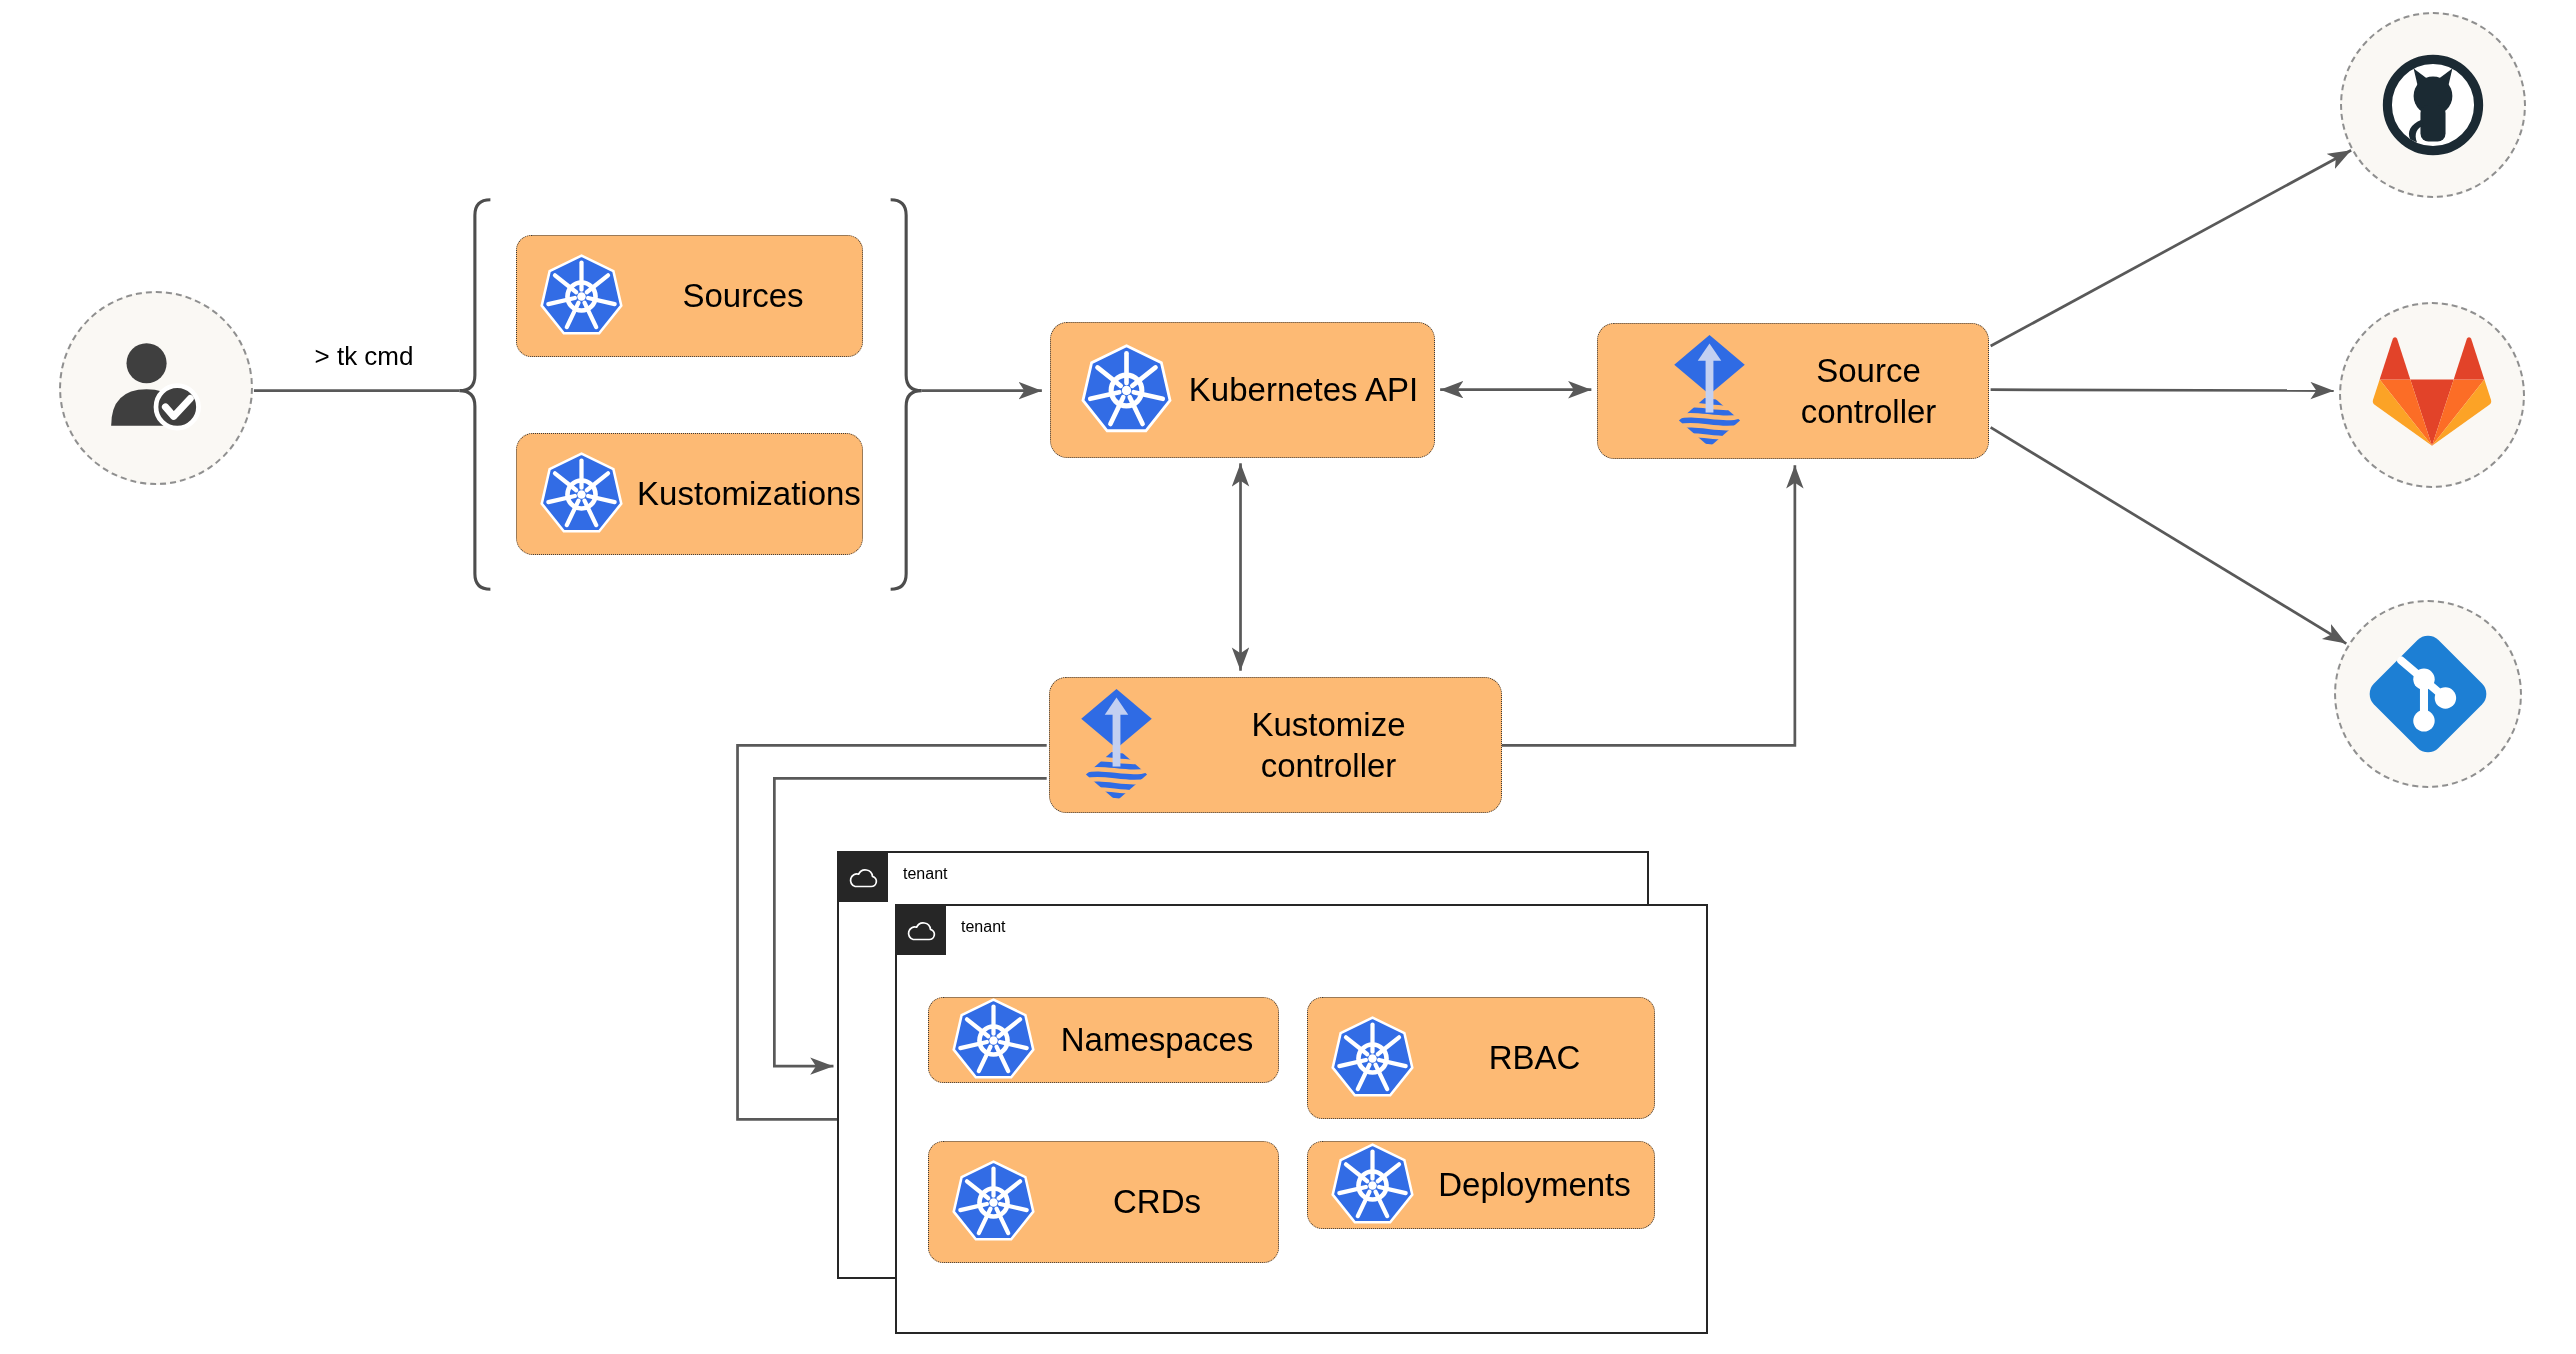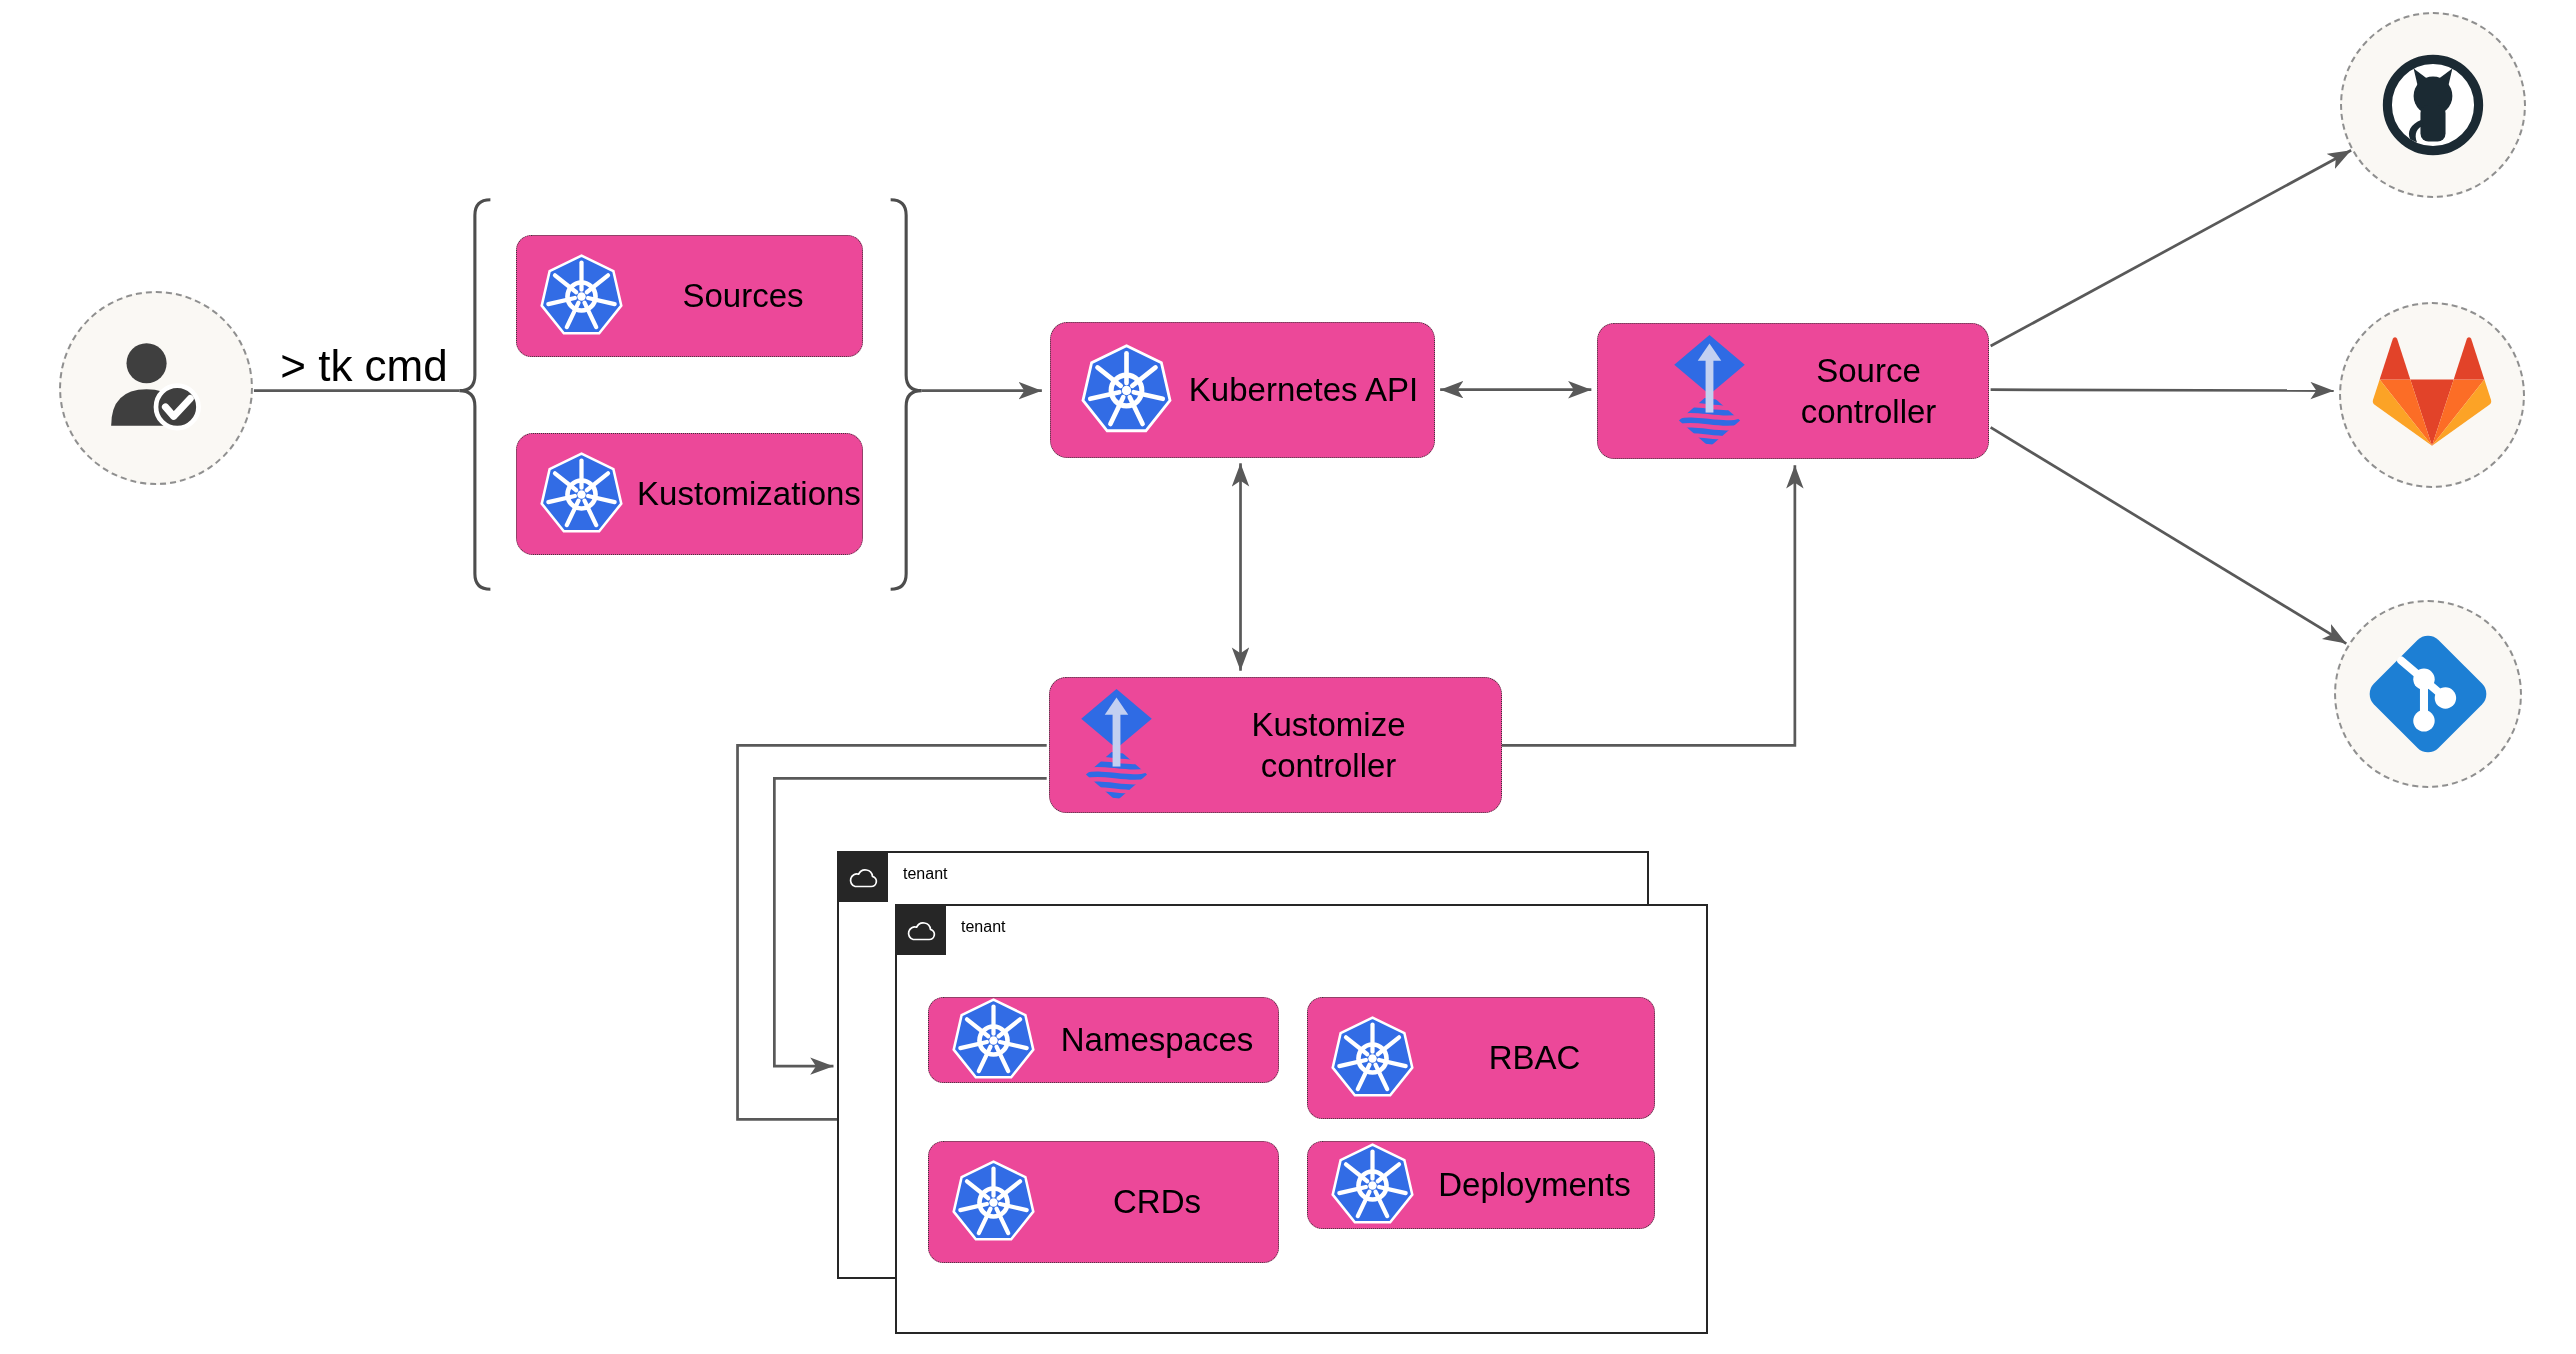--- a/index.html
+++ b/index.html
@@ -1,35 +1,35 @@
 <!DOCTYPE html>
 <html><head>
 <meta charset="utf-8">
 <style>
   html,body{margin:0;padding:0;background:#ffffff;}
   #canvas{position:relative;width:2576px;height:1355px;background:#ffffff;overflow:hidden;
           font-family:"Liberation Sans","DejaVu Sans",sans-serif;color:#000;}
   #wires{position:absolute;left:0;top:0;z-index:0;}
-  .node{position:absolute;z-index:3;background:#ec4899;border:1.9px dotted #3a3a3a;
+  .node{position:absolute;z-index:3;background:#fdba74;border:1.9px dotted #3a3a3a;
         border-radius:17.4px;display:flex;align-items:center;box-sizing:border-box;}
   .node .lbl{flex:1;text-align:center;font-size:33px;line-height:1.25;}
   .node .lbl.wrap{max-width:233px;margin:0 auto;}
   .node .lbl.nowrap{white-space:nowrap;}
   .icon{flex:0 0 auto;display:block;}
   .k8s-sm{width:85px;height:85px;margin-left:22px;}
   .k8s-md{width:93px;height:93px;margin-left:29px;}
   .flux{width:79px;height:114px;margin-left:27px;}
   .dcircle{position:absolute;border:2.9px dashed #8f8f8f;border-radius:50%;background:#faf8f4;
            display:flex;align-items:center;justify-content:center;box-sizing:border-box;}
   .tenant{position:absolute;background:#ffffff;border:2.9px solid #262626;box-sizing:border-box;}
   .tenant-badge{position:absolute;left:-1px;top:-1px;width:50px;height:50px;background:#262626;
                 display:flex;align-items:center;justify-content:center;}
   .tenant-badge svg{width:35px;height:25px;}
   .tenant-label{position:absolute;left:64px;top:11.6px;font-size:16px;}
-  .cli{position:absolute;left:262px;top:341px;width:204px;text-align:center;font-size:44px;z-index:3;}
+  .cli{position:absolute;left:262px;top:341px;width:204px;text-align:center;font-size:26px;z-index:3;}
   #tenant-back{z-index:1;}
   #tenant-front{z-index:2;}
 </style>
 </head>
 <body>
 
 <div id="canvas">
 
   <svg width="0" height="0" style="position:absolute" aria-hidden="true">
     <defs>

